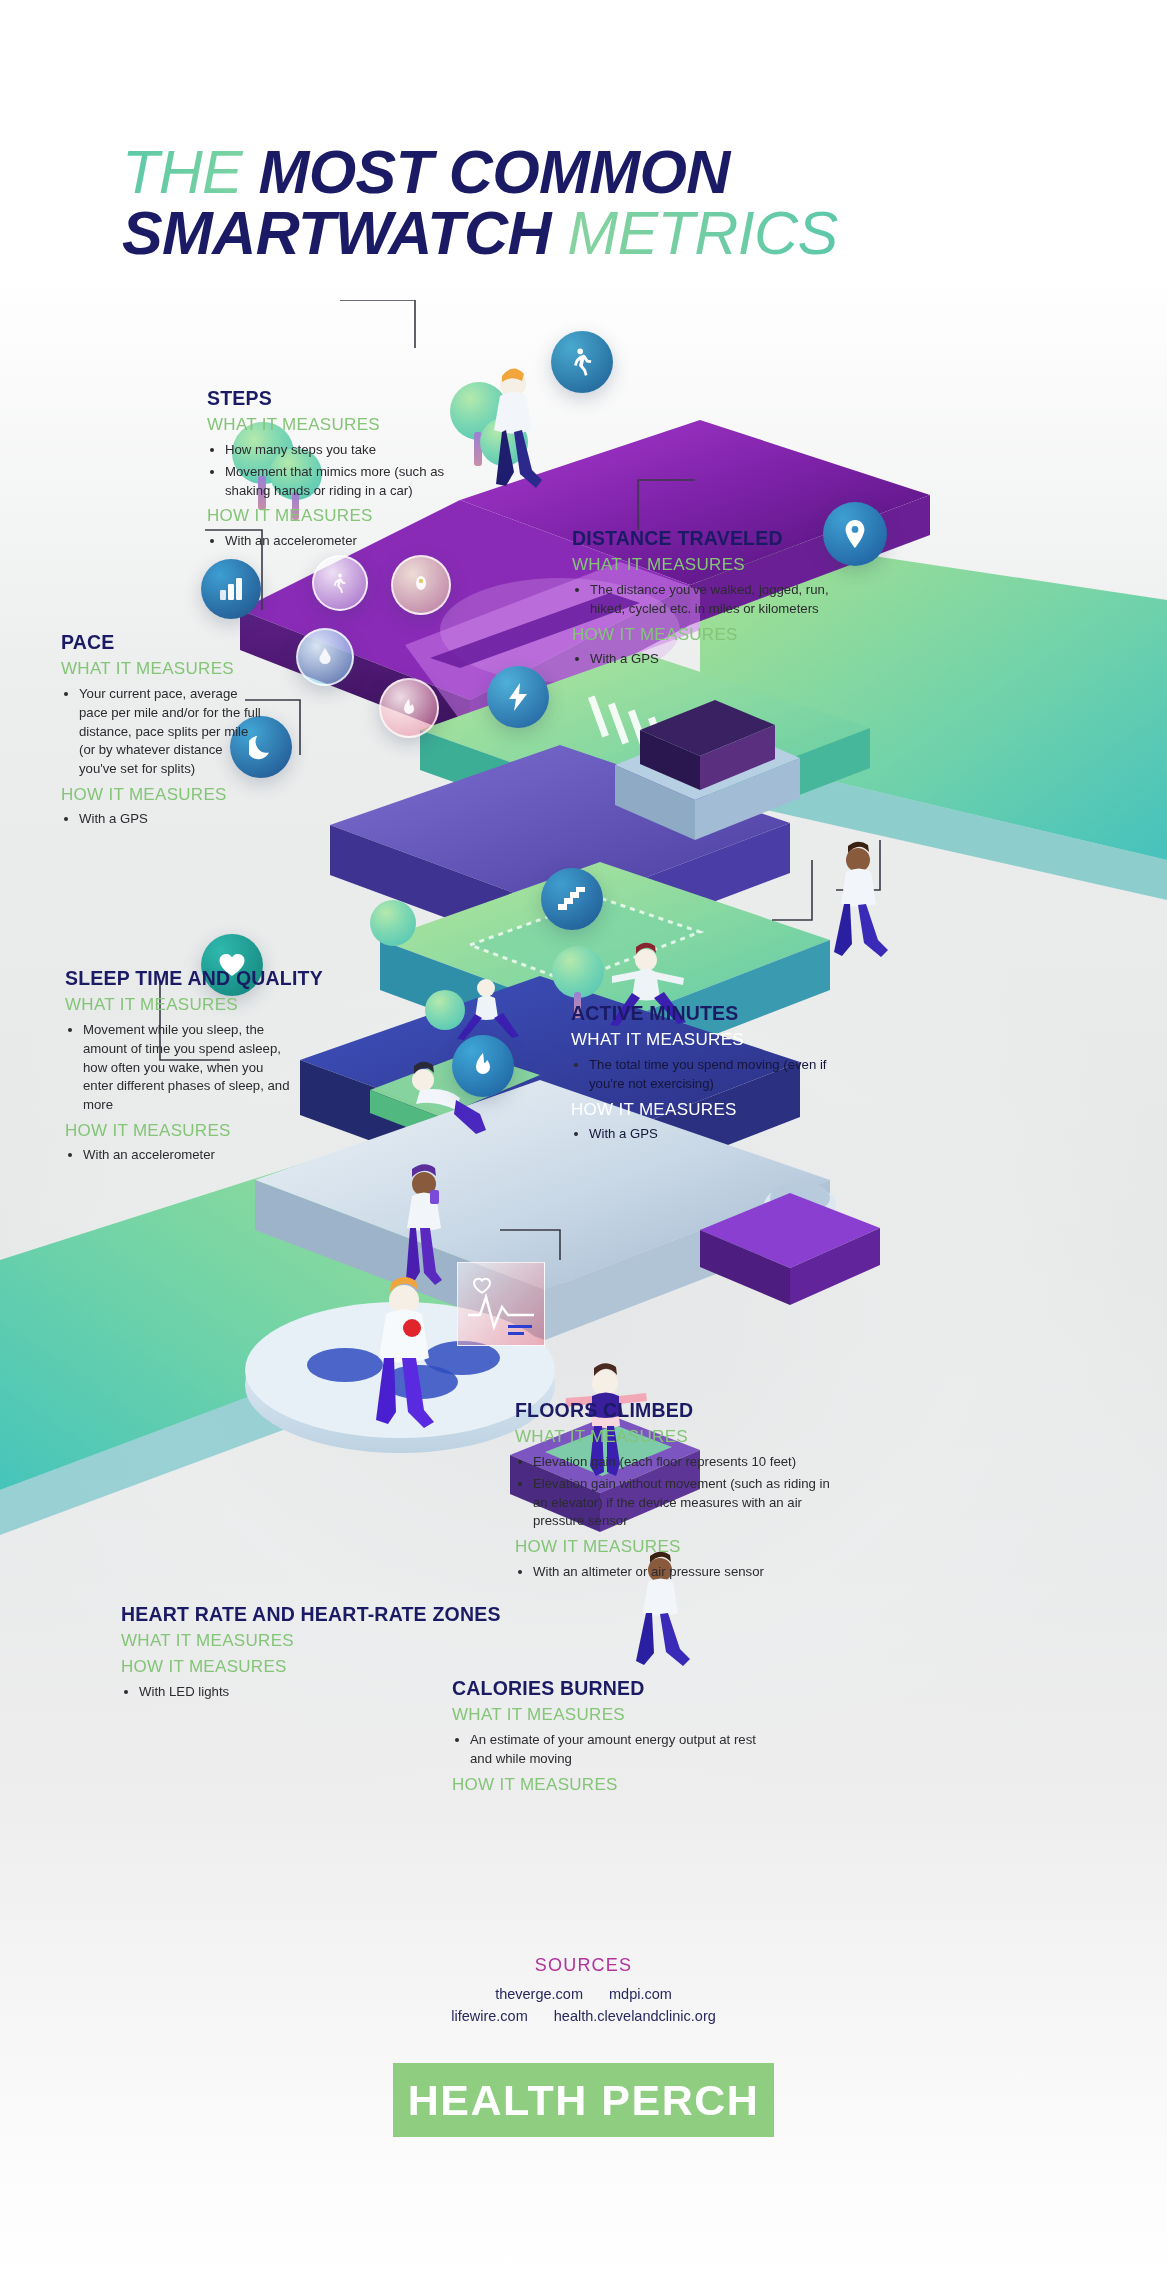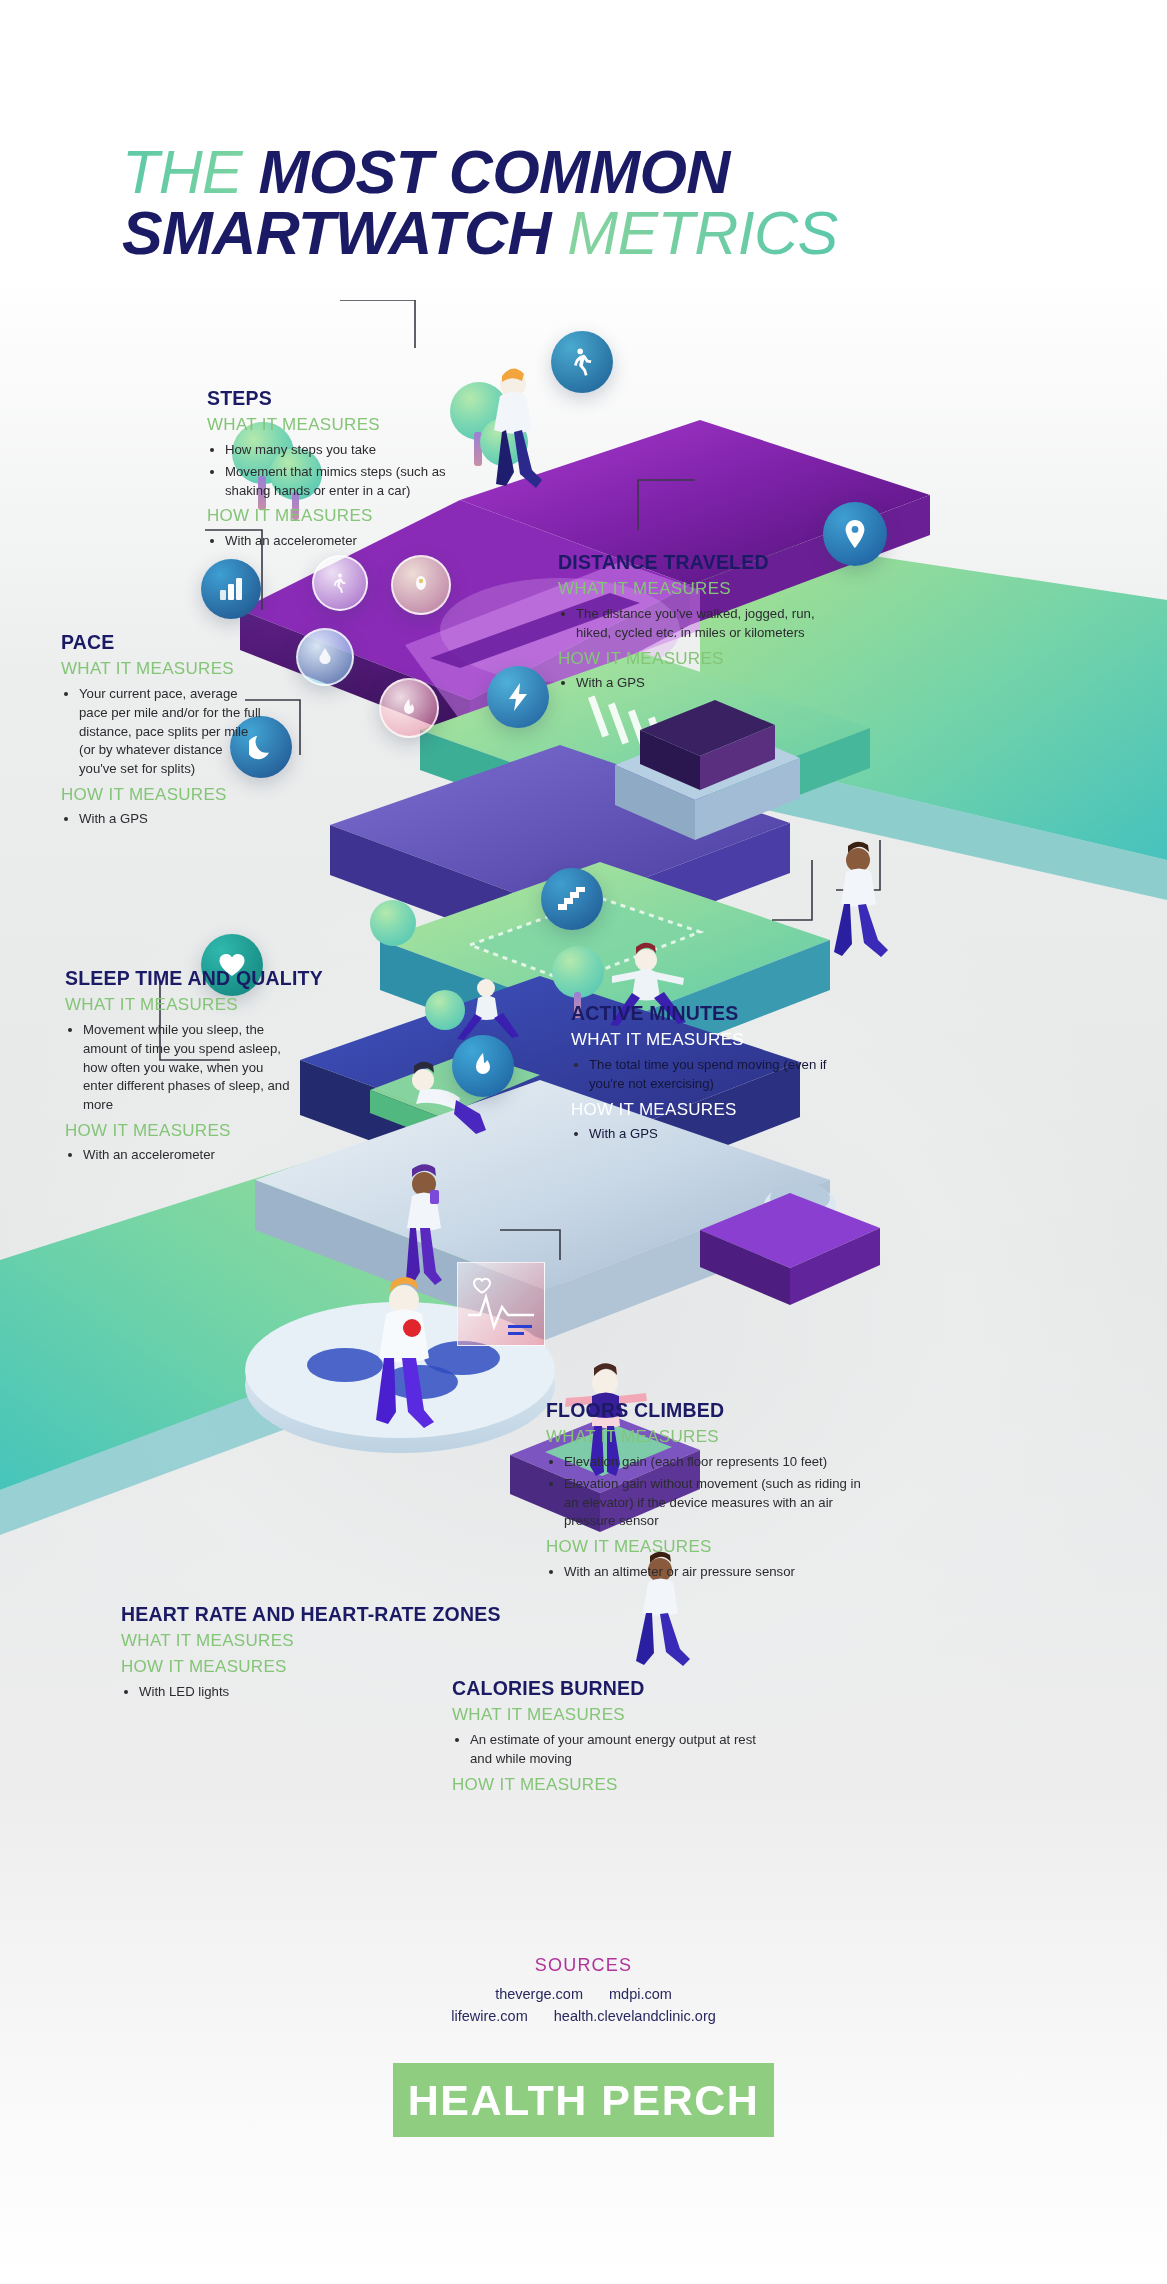--- a/index.html
+++ b/index.html
@@ -436,29 +436,29 @@
         <rect x="50" y="69" width="16" height="3" fill="#2a3fd0"></rect>
       </svg>
     </div>
   </div>
 
   <div class="cal" style="left:207px;top:388px;width:260px;">
     <h3>STEPS</h3>
     <h4>WHAT IT MEASURES</h4>
     <ul>
       <li>How many steps you take</li>
-      <li>Movement that mimics steps (such as shaking hands or enter in a car)</li>
+      <li>Movement that mimics more (such as shaking hands or riding in a car)</li>
     </ul>
     <h4>HOW IT MEASURES</h4>
     <ul>
       <li>With an accelerometer</li>
     </ul>
   </div>
 
-  <div class="cal" style="left:558px;top:528px;width:280px;margin-top:24px;">
+  <div class="cal" style="left:572px;top:528px;width:280px;">
     <h3>DISTANCE TRAVELED</h3>
     <h4>WHAT IT MEASURES</h4>
     <ul>
       <li>The distance you've walked, jogged, run, hiked, cycled etc. in miles or kilometers</li>
     </ul>
     <h4>HOW IT MEASURES</h4>
     <ul>
       <li>With a GPS</li>
     </ul>
   </div>
@@ -492,21 +492,21 @@
     <h4>WHAT IT MEASURES</h4>
     <ul>
       <li>The total time you spend moving (even if you're not exercising)</li>
     </ul>
     <h4>HOW IT MEASURES</h4>
     <ul>
       <li>With a GPS</li>
     </ul>
   </div>
 
-  <div class="cal" style="left:546px;top:1400px;width:320px;">
+  <div class="cal" style="left:515px;top:1400px;width:320px;">
     <h3>FLOORS CLIMBED</h3>
     <h4>WHAT IT MEASURES</h4>
     <ul>
       <li>Elevation gain (each floor represents 10 feet)</li>
       <li>Elevation gain without movement (such as riding in an elevator) if the device measures with an air pressure sensor</li>
     </ul>
     <h4>HOW IT MEASURES</h4>
     <ul>
       <li>With an altimeter or air pressure sensor</li>
     </ul>

